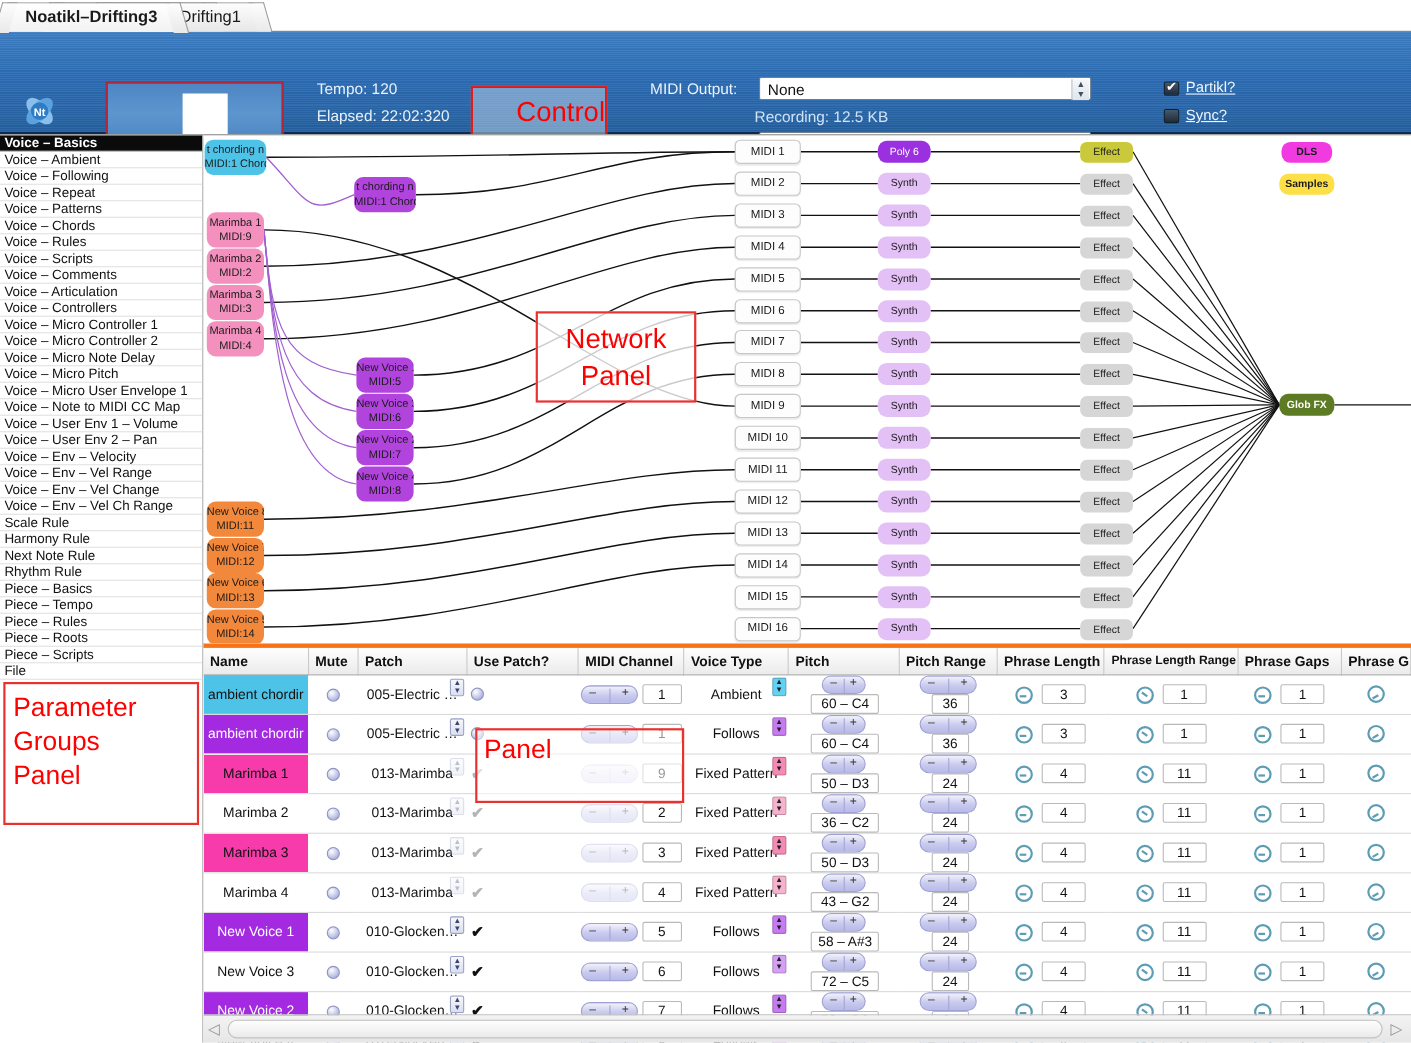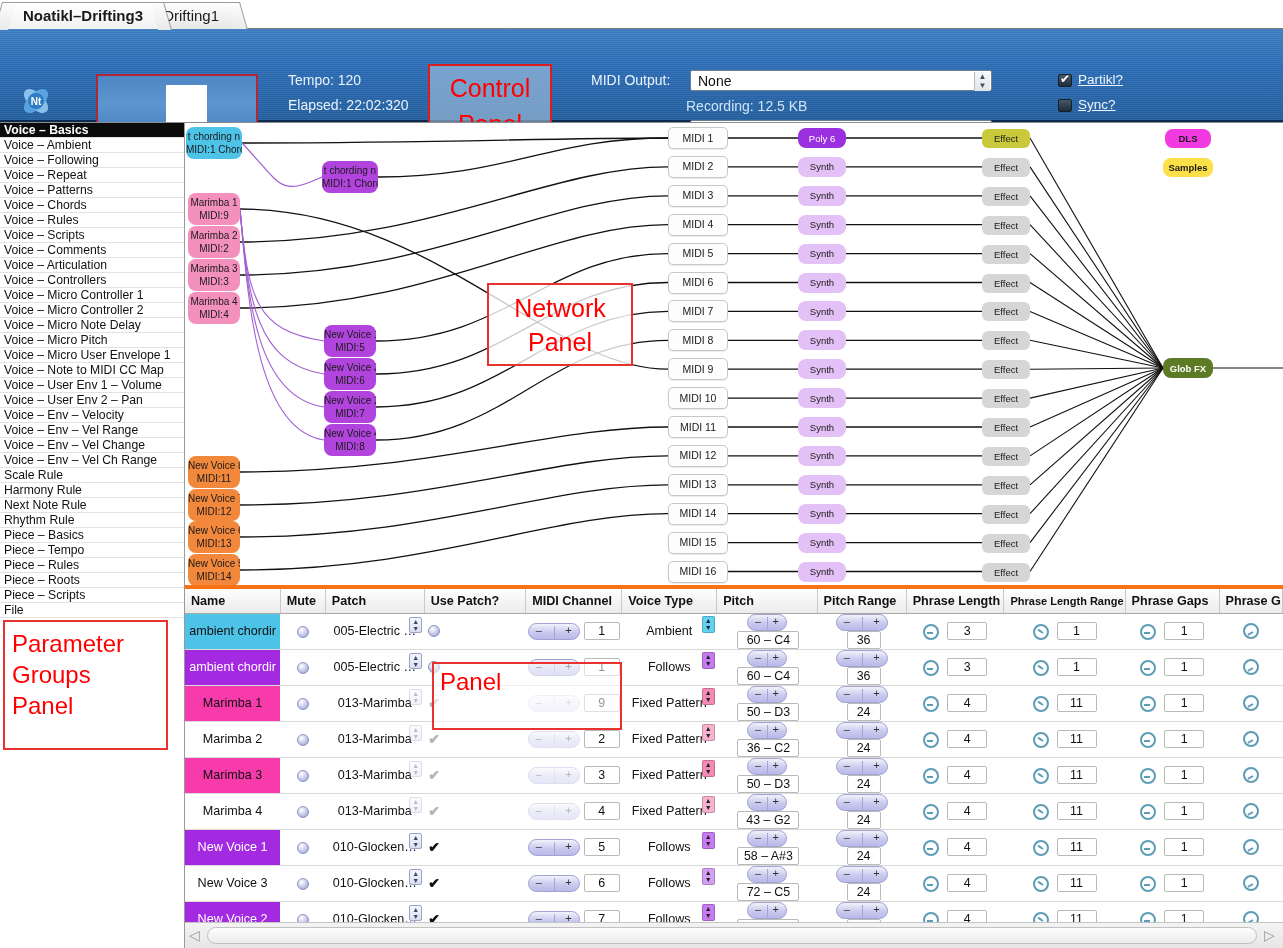--- a/index.html
+++ b/index.html
@@ -71,24 +71,24 @@
     background:#ffffff;
   }
   .ctext {
     position:absolute; color:#e8f2fc; font-size:14px; white-space:nowrap;
   }
   #tempo { left:288px; top:43px; }
   #elapsed { left:288px; top:68px; }
   #percent { left:288px; top:93px; }
 
   #ctrlAnno {
-    position:absolute; left:428px; top:35px; width:124px; height:80px;
+    position:absolute; left:428px; top:49px; width:124px; height:80px;
     border:2px solid #e01b1b;
     background: rgba(180,205,230,0.55);
-    color:#ff0000; font-size:25px; text-align:center; line-height:36px;
+    color:#ff0000; font-size:25px; text-align:right; line-height:36px;
     padding-top:4px;
   }
 
   .midilbl { position:absolute; color:#eaf3fd; font-size:14px; white-space:nowrap; text-align:right;}
   #mOutLbl { left:591px; top:43px; }
   #mInLbl  { left:600px; top:93px; }
   #recLbl  { left:686px; top:69px; color:#cfe3f7;}
   .combo {
     position:absolute; height:21px; background:#ffffff;
     border:1px solid #6b7f90; border-radius:2px;
@@ -124,21 +124,21 @@
     border-top:1px solid #8d8d8d;
     overflow:hidden;
   }
   .gitem {
     height:15px; line-height:15px; font-size:12.2px; color:#111;
     padding-left:4px; border-bottom:1px solid #e2e2e2; white-space:nowrap;
   }
   .gitem.sel { background:#0b0b0b; color:#ffffff; font-weight:bold; }
 
   #grpAnno {
-    position:absolute; left:3px; top:620px; width:165px; height:130px;
+    position:absolute; left:3px; top:620px; width:178px; height:130px;
     border:2px solid #e8322f; background:#ffffff;
     color:#ff0000; font-size:24px; line-height:31px; padding:6px 0 4px 7px;
   }
 
   
   #network {
     position:absolute; left:185px; top:122px; width:1098px; height:463px;
     background:#ffffff; border-top:1px solid #8d8d8d;
     overflow:hidden;
   }

